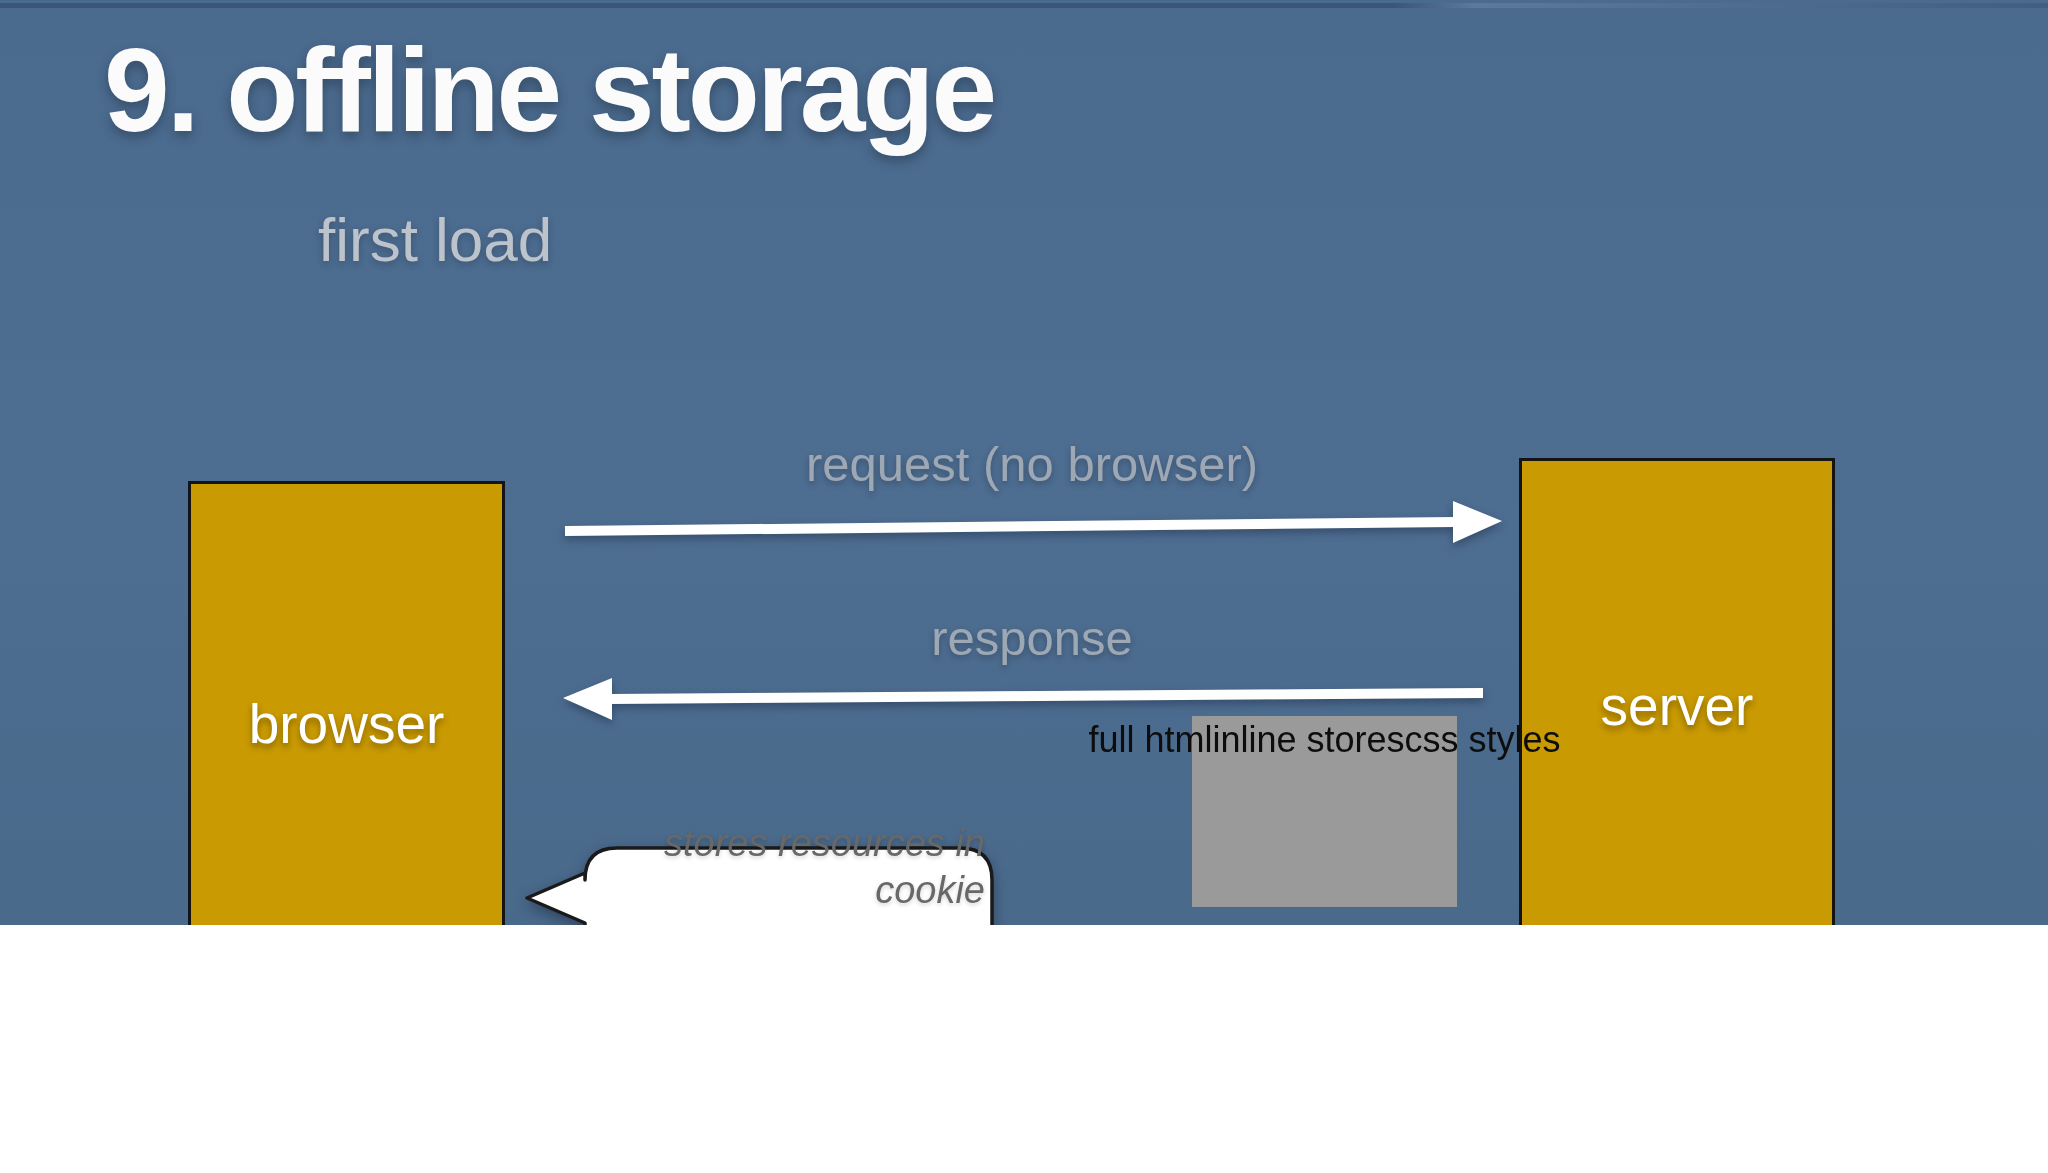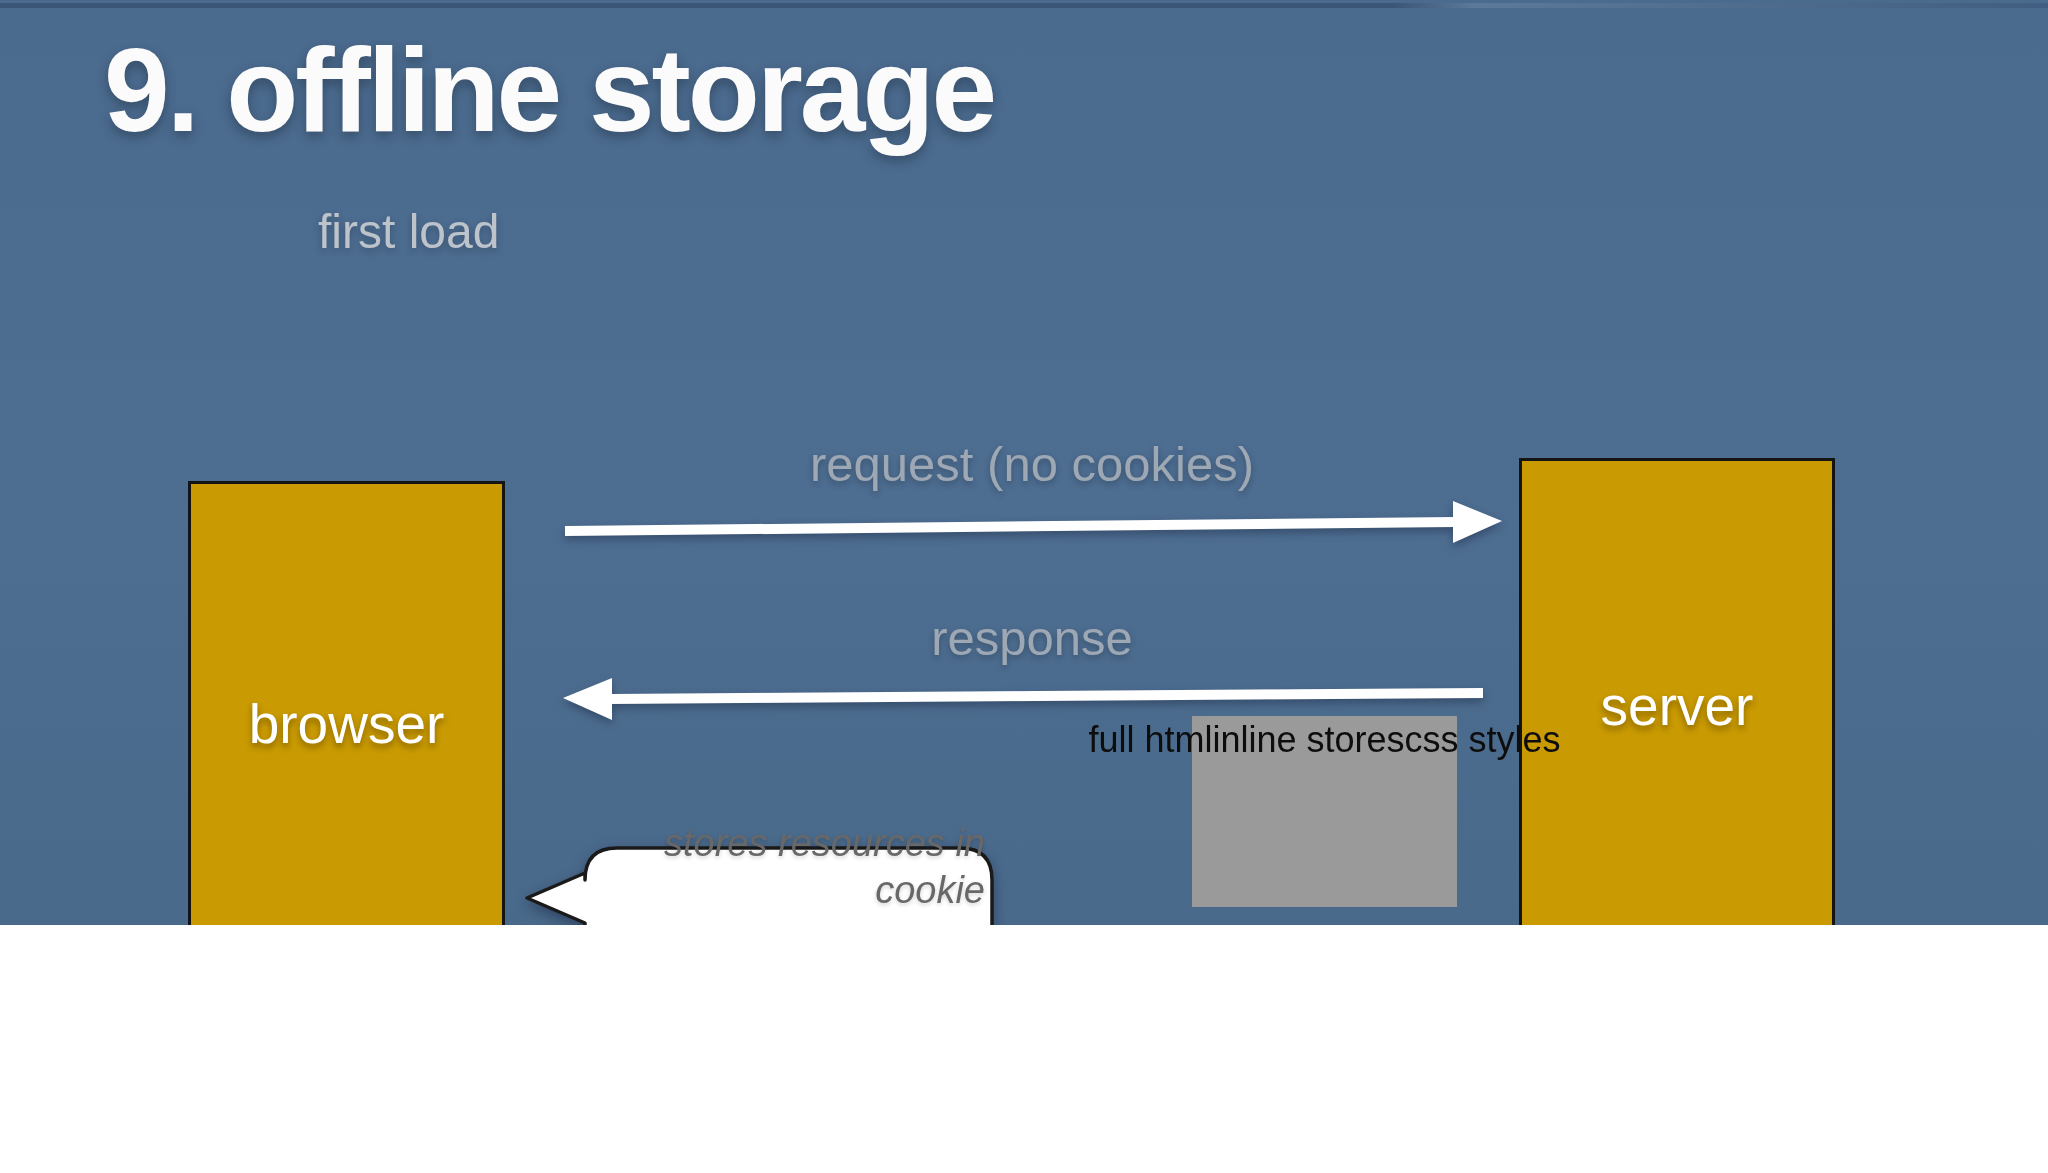--- a/index.html
+++ b/index.html
@@ -20,21 +20,21 @@
   }
   .title{
     position:absolute;left:104px;top:22px;
     font-size:118px;font-weight:bold;letter-spacing:-3px;
     color:#fbfbfb;
     text-shadow:0 5px 12px rgba(0,0,0,0.28);
     white-space:nowrap;
   }
   .subtitle{
     position:absolute;left:318px;top:204px;
-    font-size:48px;color:#bdc3cb;
+    font-size:62px;color:#bdc3cb;
     text-shadow:0 3px 7px rgba(0,0,0,0.22);
     white-space:nowrap;
   }
   .entity{
     position:absolute;
     background:var(--entity-fill,#C99A02);
     border:3px solid #141414;
     box-sizing:border-box;
     display:flex;align-items:center;justify-content:center;
   }
@@ -102,21 +102,21 @@
     <div class="subtitle">first load</div>
 
     <div class="entity" id="server-box">
       <span class="entity-label">server</span>
     </div>
 
     <div class="entity" id="browser-box">
       <span class="entity-label">browser</span>
     </div>
 
-    <div class="arrow-label" id="request-label">request (no cookies)</div>
+    <div class="arrow-label" id="request-label">request (no browser)</div>
     <div class="arrow-label" id="response-label">response</div>
 
     <svg id="diagram-svg" viewBox="0 0 2048 1152" xmlns="http://www.w3.org/2000/svg">
 
       <g class="arrow">
         <line x1="565" y1="531" x2="1455" y2="522" stroke="#ffffff" stroke-width="10"></line>
         <polygon points="1453,501 1502,521 1453,543" fill="#ffffff"></polygon>
       </g>
 
       <g class="arrow">

